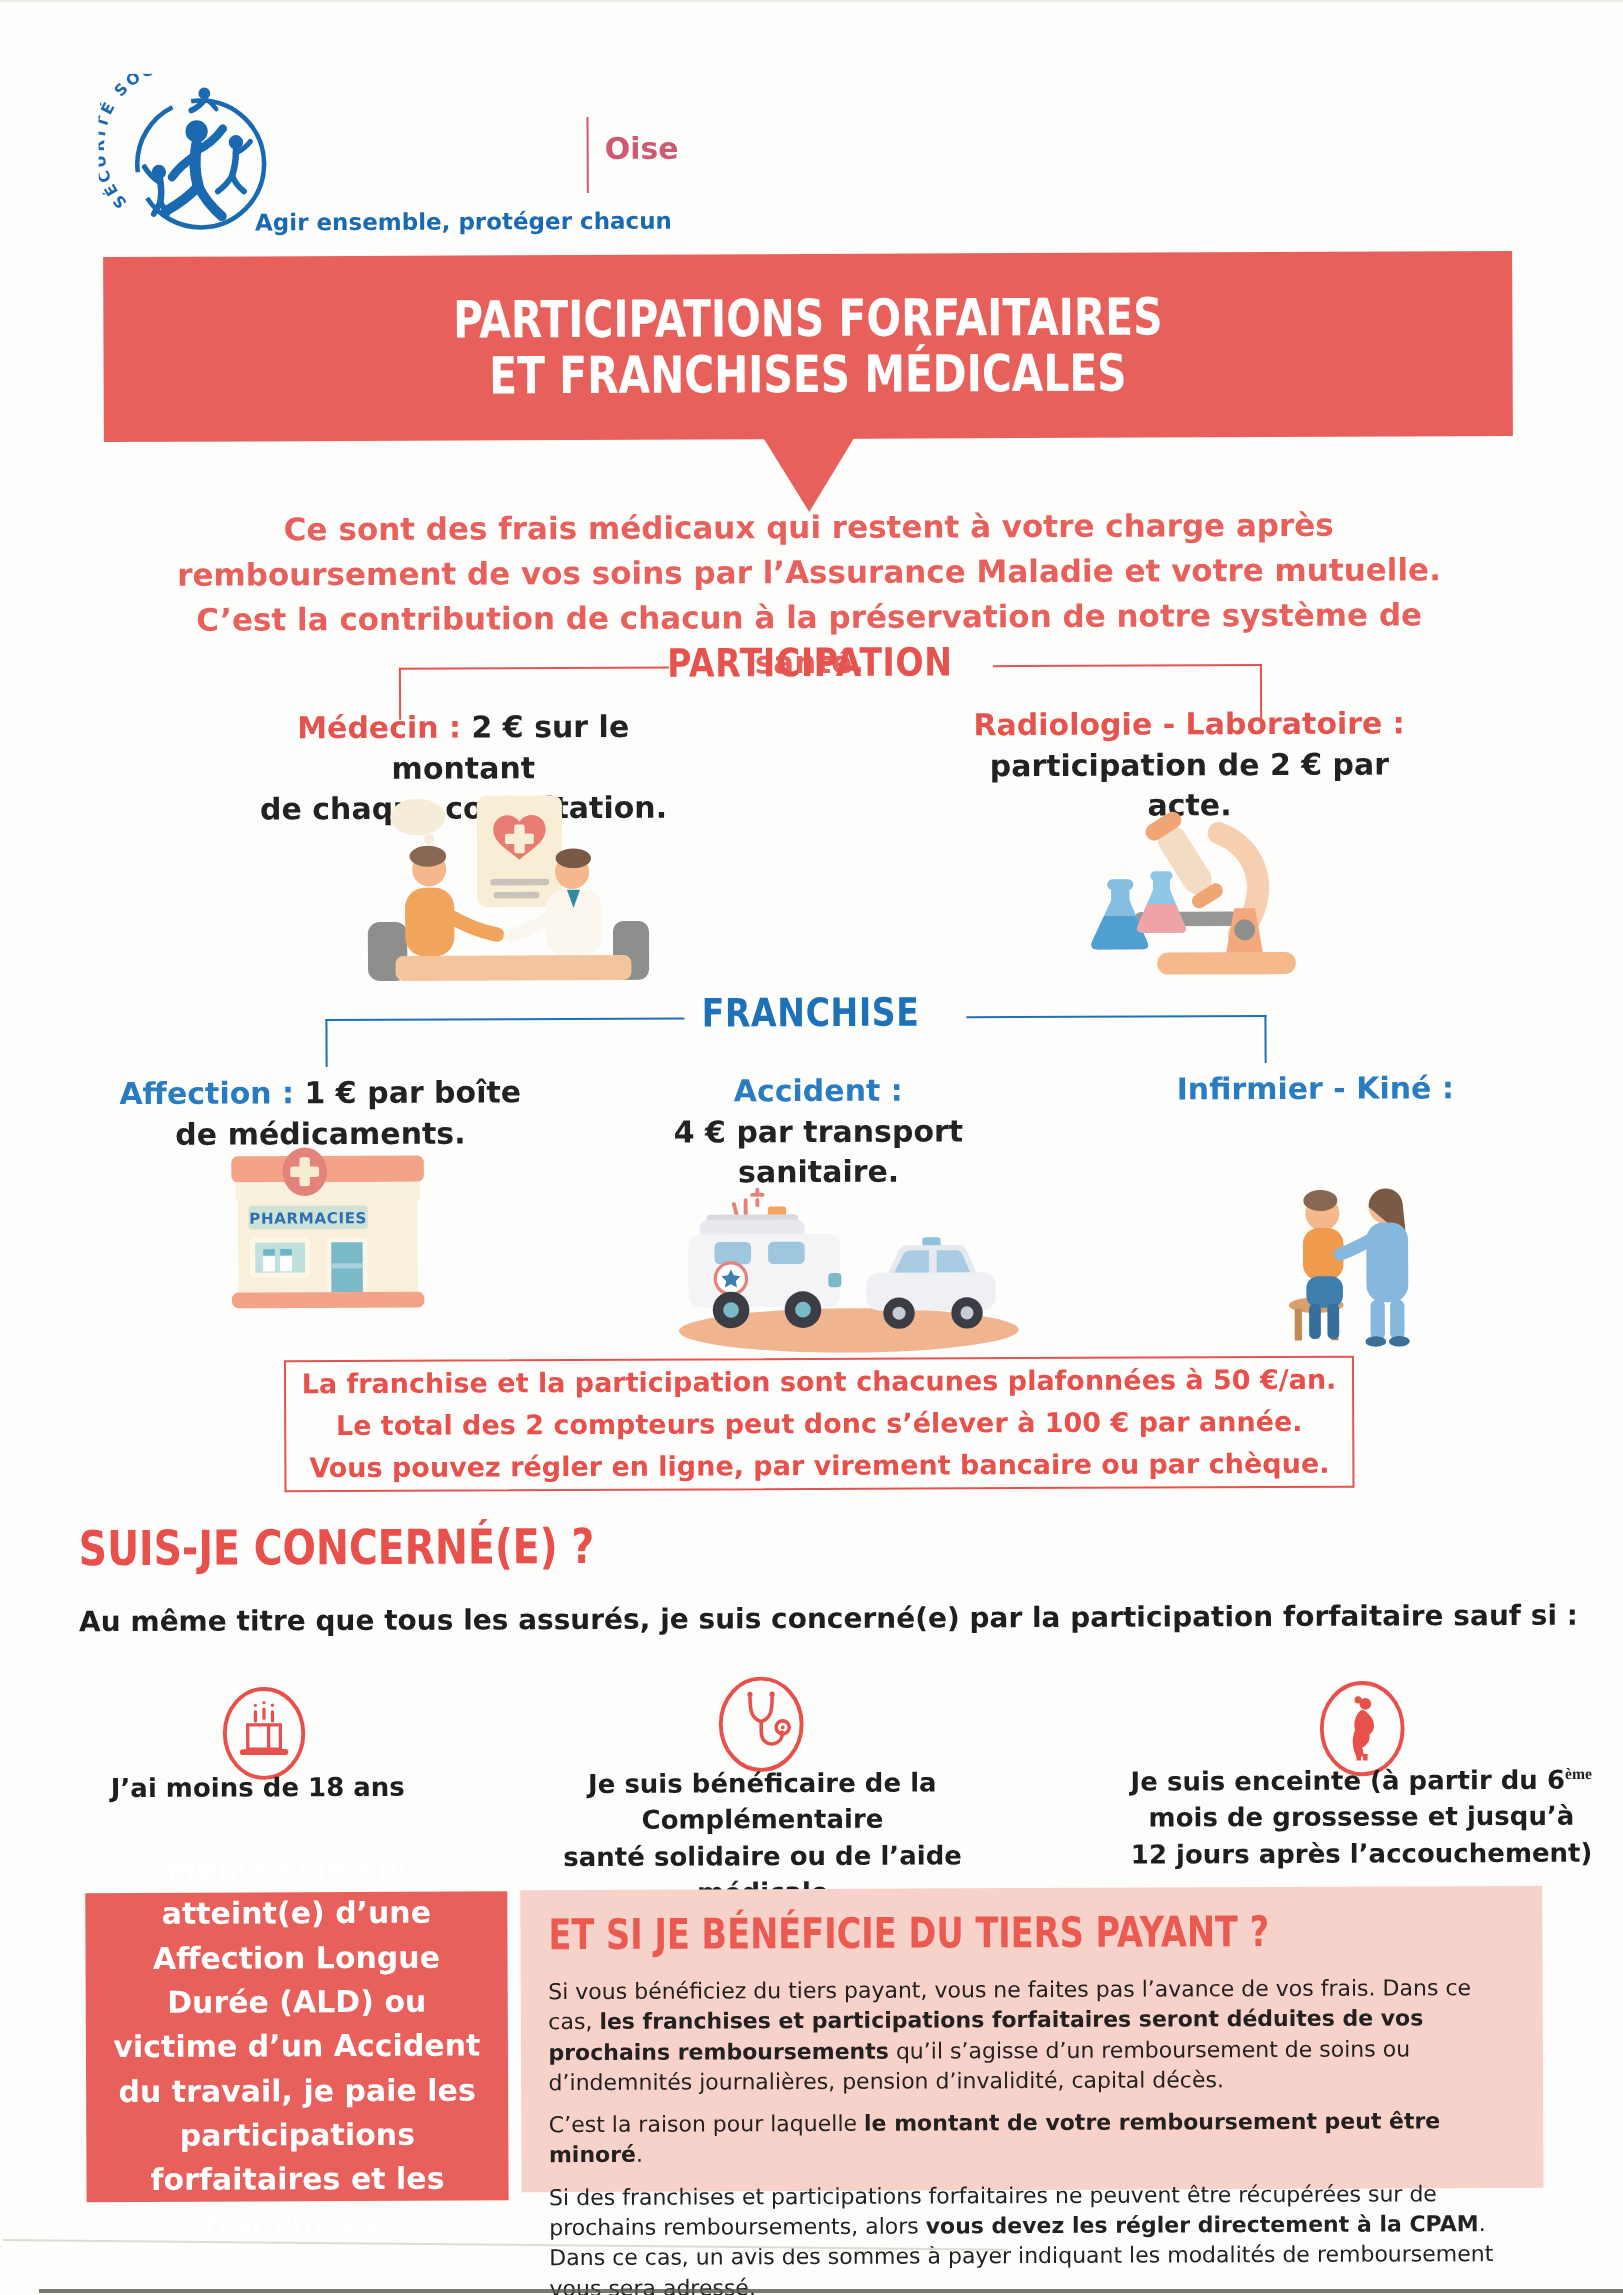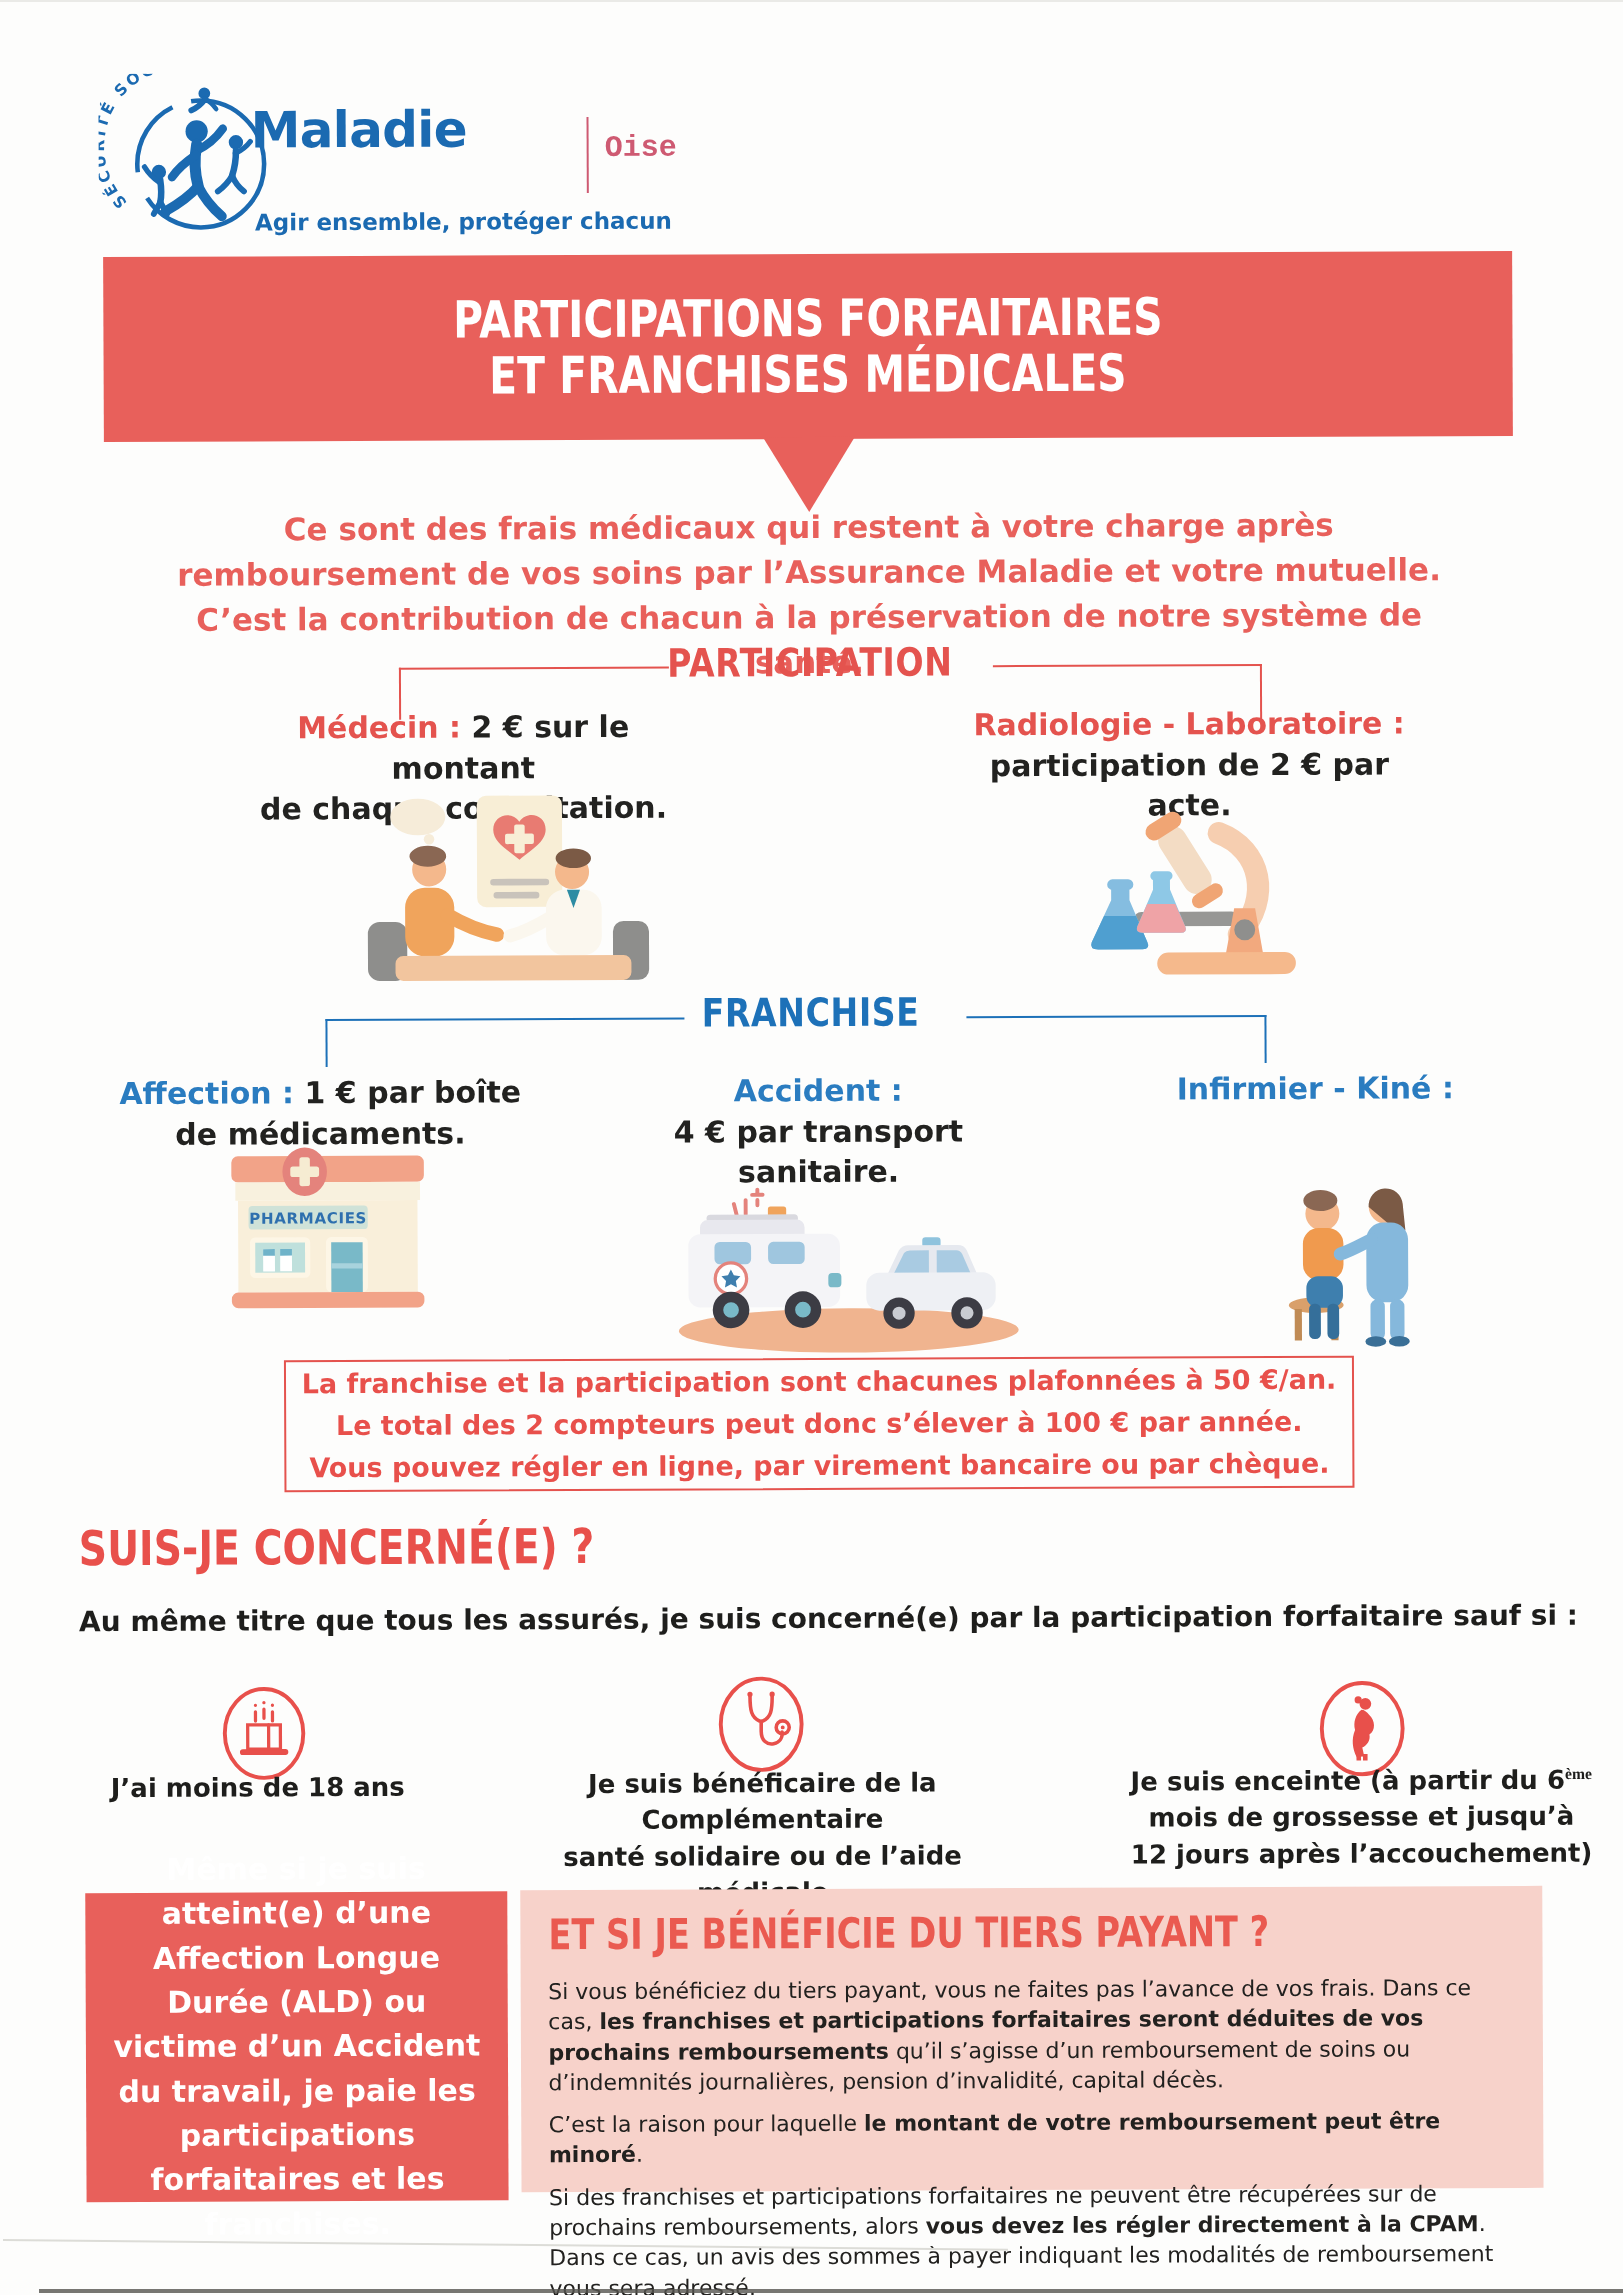--- a/index.html
+++ b/index.html
@@ -22,21 +22,21 @@
     color:var(--ink);
   }
   .sheet{position:absolute;inset:0;transform:rotate(-0.25deg);}
   .abs{position:absolute;}
 
   
   .brand{left:255px;top:105px;font-weight:bold;color:var(--logoblue);
          font-size:50px;line-height:0.95;letter-spacing:-0.7px;}
   .tagline{left:259px;top:207px;font-weight:bold;color:var(--logoblue);font-size:23px;}
   .hdr-divider{left:591px;top:116px;width:2px;height:76px;background:var(--rose);}
-  .region{left:609px;top:130px;font-weight:bold;color:var(--rose);font-size:30px;font-family:Liberation Mono, monospace;}
+  .region{left:609px;top:130px;font-weight:bold;color:var(--rose);font-size:30px;}
 
   
   .banner{left:107px;top:254px;width:1409px;height:185px;background:var(--red2);
           display:flex;flex-direction:column;align-items:center;justify-content:center;}
   .banner-line{color:#ffffff;font-weight:bold;font-size:51px;line-height:1.08;
                transform:scaleX(0.8);letter-spacing:0px;white-space:nowrap;}
   .banner-pointer{left:766px;top:437px;width:0;height:0;
                   border-left:46px solid transparent;border-right:46px solid transparent;
                   border-top:75px solid var(--red2);}
 
@@ -133,21 +133,20 @@
       <path d="M93,166 C84,160 76,152 70,142" fill="none" stroke-width="8"></path>
       <path d="M94,196 L84,214 M94,196 L104,214" fill="none" stroke-width="9"></path>
 
       <circle cx="162" cy="30" r="9" stroke="none"></circle>
       <path d="M162,40 C156,48 150,52 142,56" fill="none" stroke-width="9"></path>
       <path d="M162,38 C170,42 176,48 180,54" fill="none" stroke-width="7"></path>
     </g>
   </svg>
 
   <div class="abs brand">
-    <div>Maladie</div>
   </div>
   <div class="abs tagline">Agir ensemble, protéger chacun</div>
   <div class="abs hdr-divider"></div>
   <div class="abs region">Oise</div>
 
   <div class="abs banner">
     <div class="banner-line">PARTICIPATIONS FORFAITAIRES</div>
     <div class="banner-line">ET FRANCHISES MÉDICALES</div>
   </div>
   <div class="abs banner-pointer"></div>

